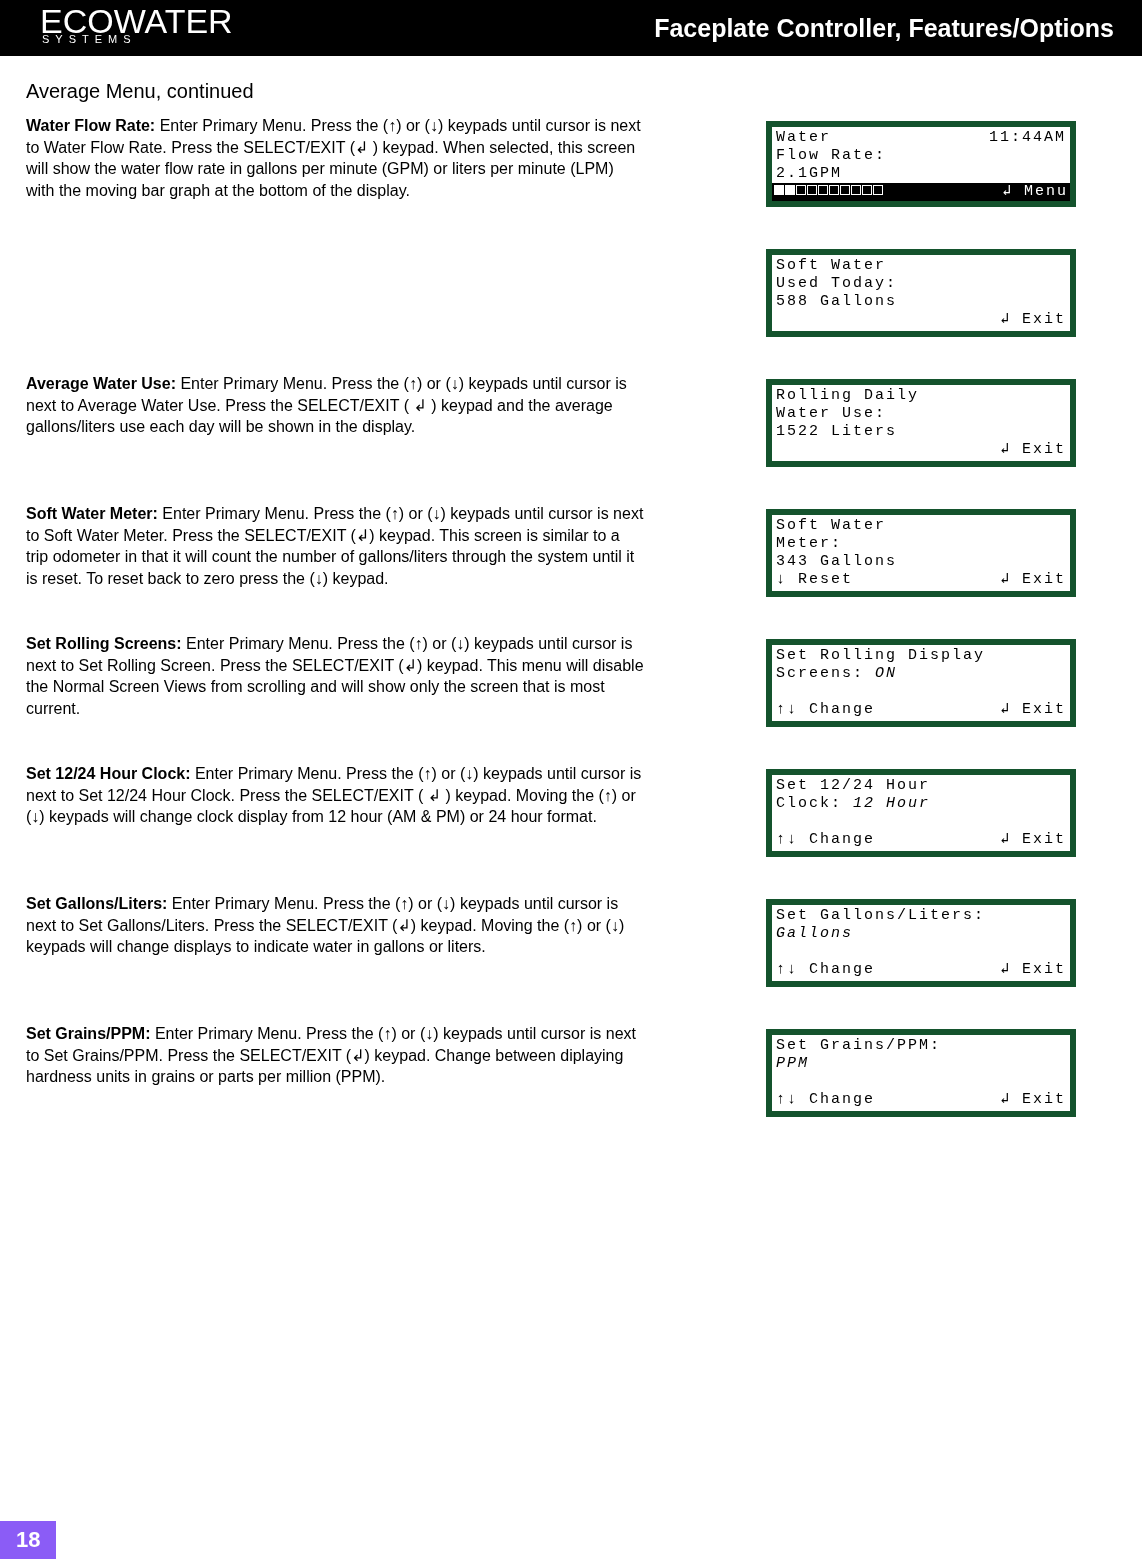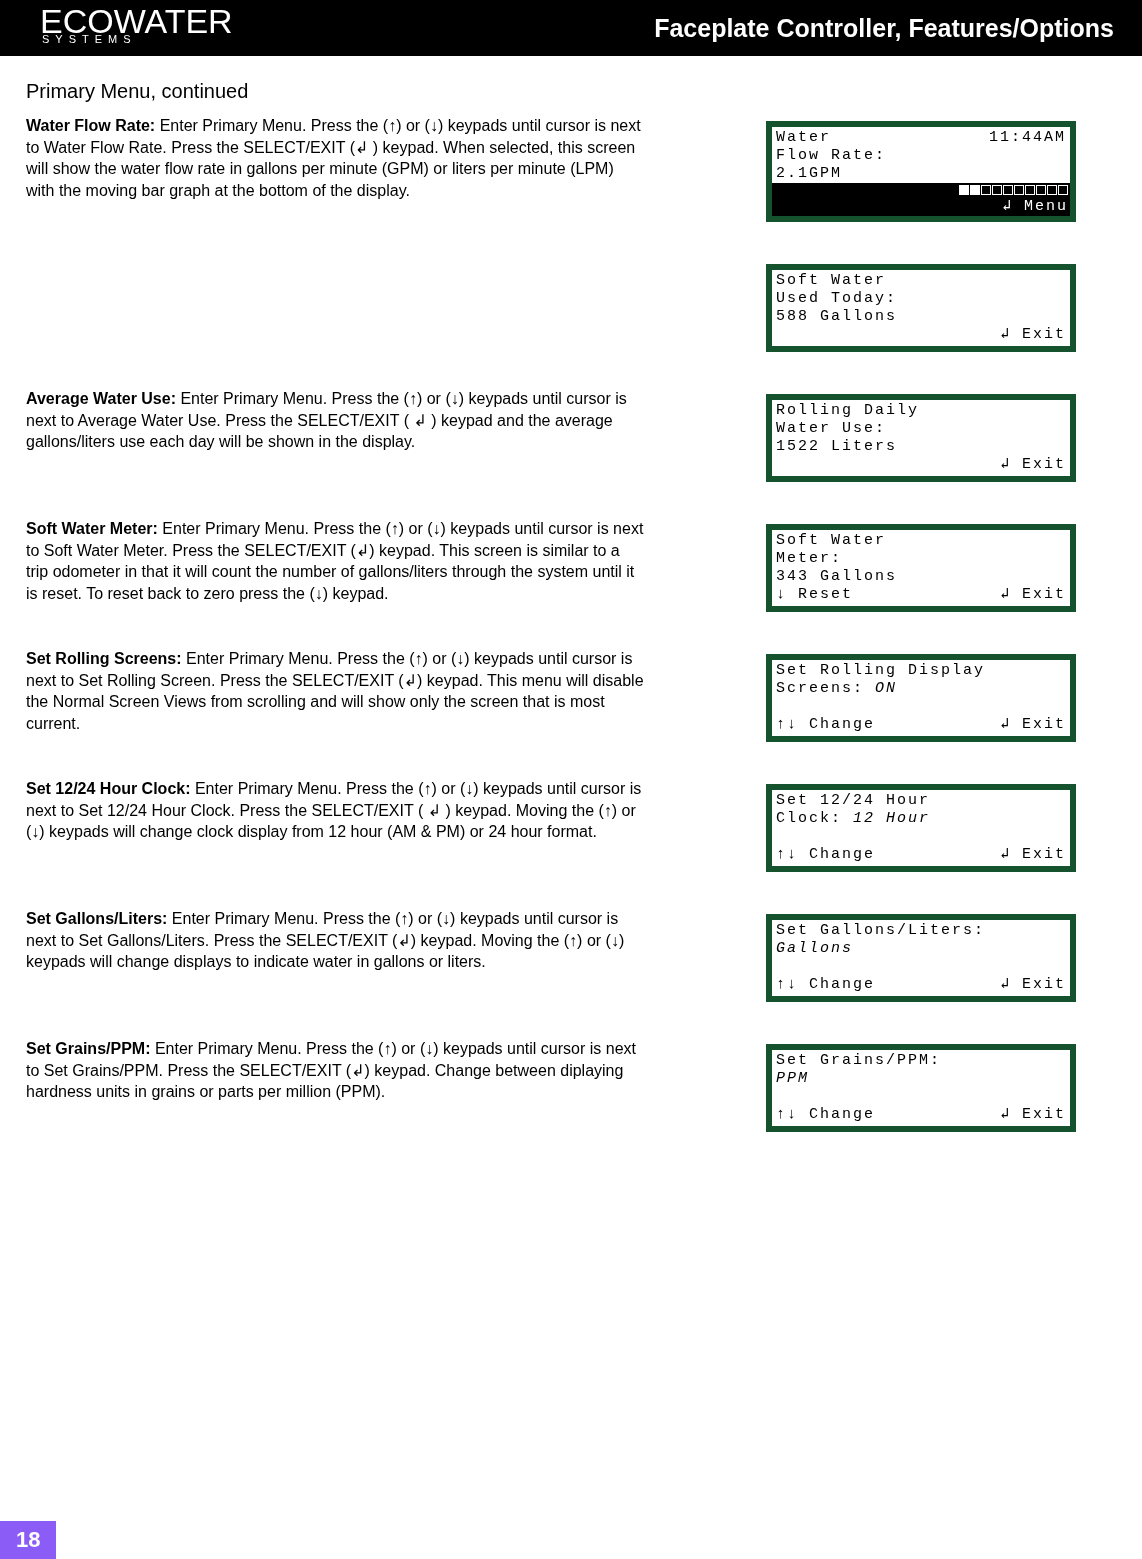--- a/index.html
+++ b/index.html
@@ -78,21 +78,21 @@
     color: #000;
     font-size: 15px;
     line-height: 1.2;
     letter-spacing: 2px;
     padding: 2px 4px;
     min-height: 62px;
     position: relative;
   }
   .lcd-line { white-space: pre; }
   .lcd-split { display: flex; justify-content: space-between; white-space: pre; }
-  .bar-row { display: flex; align-items: flex-end; gap: 1px; background:#000; color:#fff; padding:0 2px; margin:0 -4px -2px -4px; justify-content: space-between; flex-direction: column;}
+  .bar-row { display: flex; align-items: flex-start; gap: 1px; background:#000; color:#fff; padding:0 2px; margin:0 -4px -2px -4px; justify-content: space-between;}
   .bar-left { display:flex; gap:1px; padding:2px 0;}
   .bar-square { width:10px; height:10px; display:inline-block; }
   .bar-filled { background:#fff; }
   .bar-empty { background:#000; border:1px solid #fff; }
   .bar-menu { color:#fff; letter-spacing:2px; white-space: pre;}
   .page-num {
     position: absolute;
     left: 0;
     bottom: 0;
     background: #8b5cf6;
@@ -108,21 +108,21 @@
 
 <div class="header-bar">
   <div class="logo">
     <div class="logo-main">ECOWATER</div>
     <div class="logo-sub">SYSTEMS</div>
   </div>
   <div class="header-title">Faceplate Controller, Features/Options</div>
 </div>
 
 <div class="content">
-  <div class="subhead">Primary Menu, continued</div>
+  <div class="subhead">Average Menu, continued</div>
   <div id="rows">
       <div class="row">
         <div class="rowtext"><b>Water Flow Rate:</b><span> Enter Primary Menu. Press the (↑) or (↓) keypads until cursor is next to Water Flow Rate. Press the SELECT/EXIT (↲ ) keypad.  When selected, this screen will show the water flow rate in gallons per minute (GPM) or liters per minute (LPM) with the moving bar graph at the bottom of the display.</span></div>
         <div class="lcd-wrap">
           <div class="lcd">
             <div class="lcd-inner">
               <div class="lcd-split"><span>Water</span><span>11:44AM</span></div>
               <div class="lcd-line">Flow Rate:</div>
               <div class="lcd-line">2.1GPM</div>
               <div class="bar-row">

